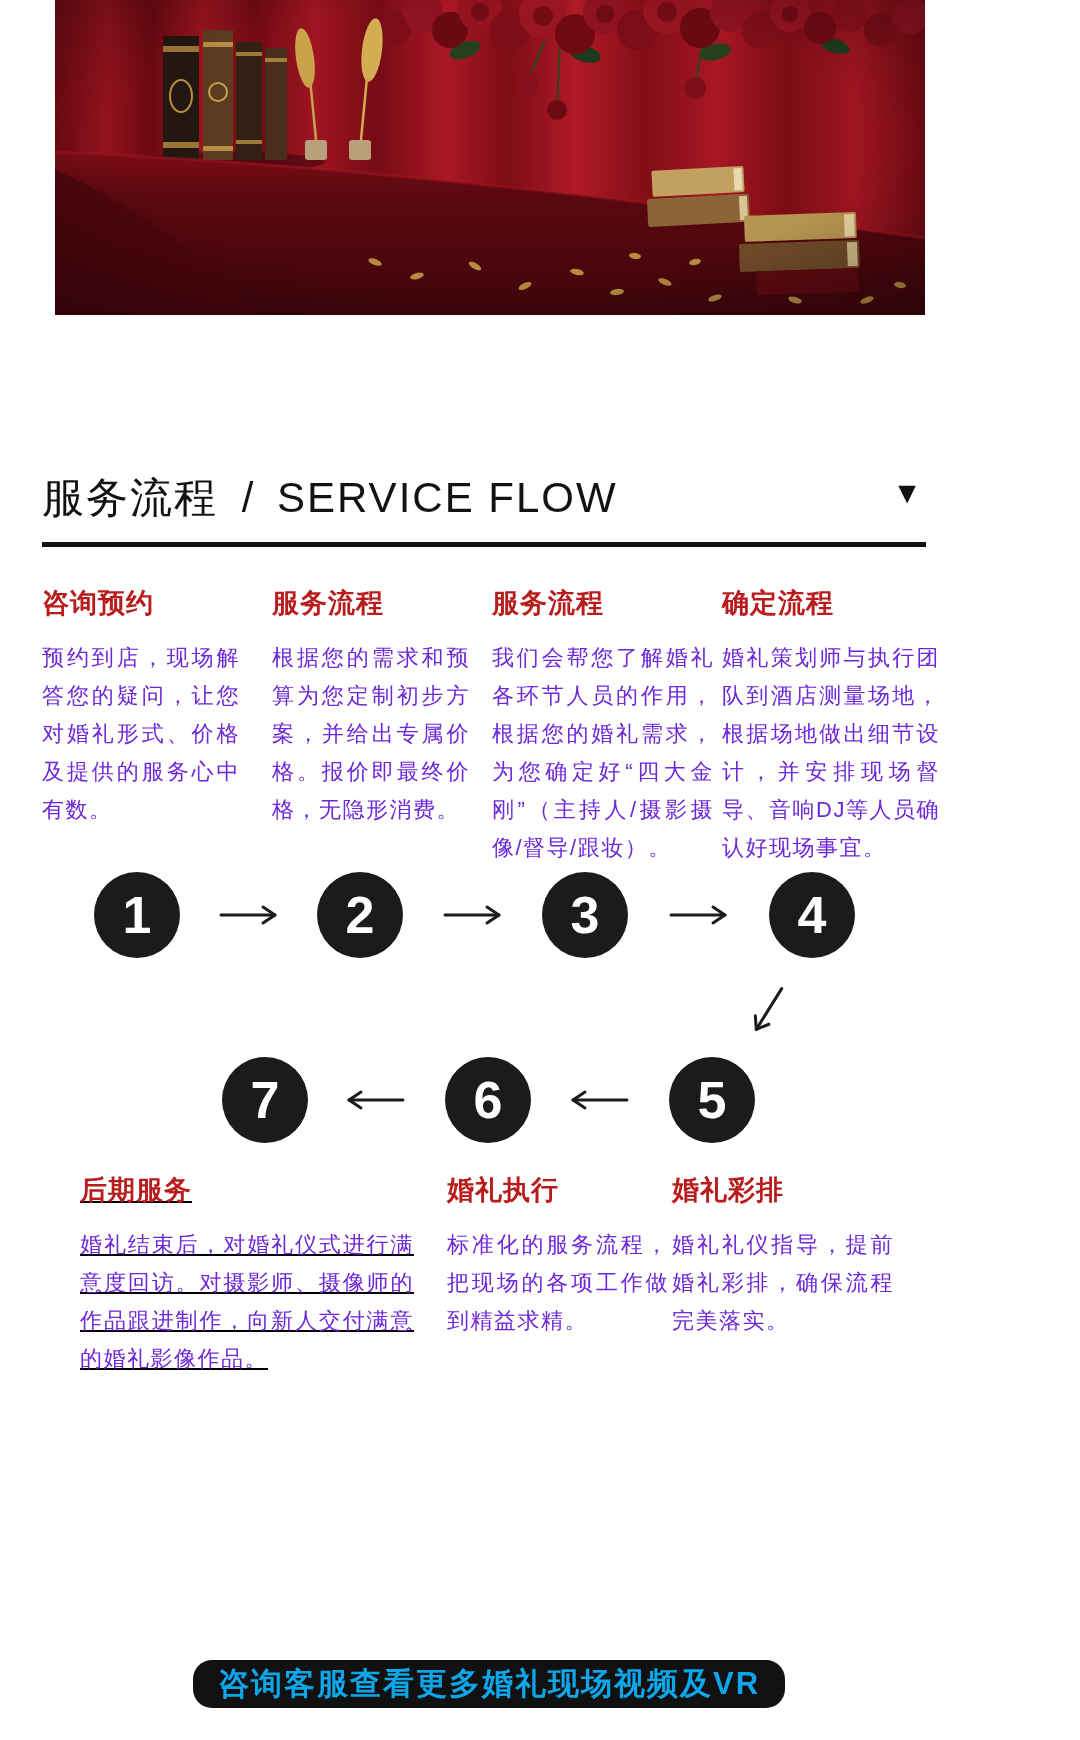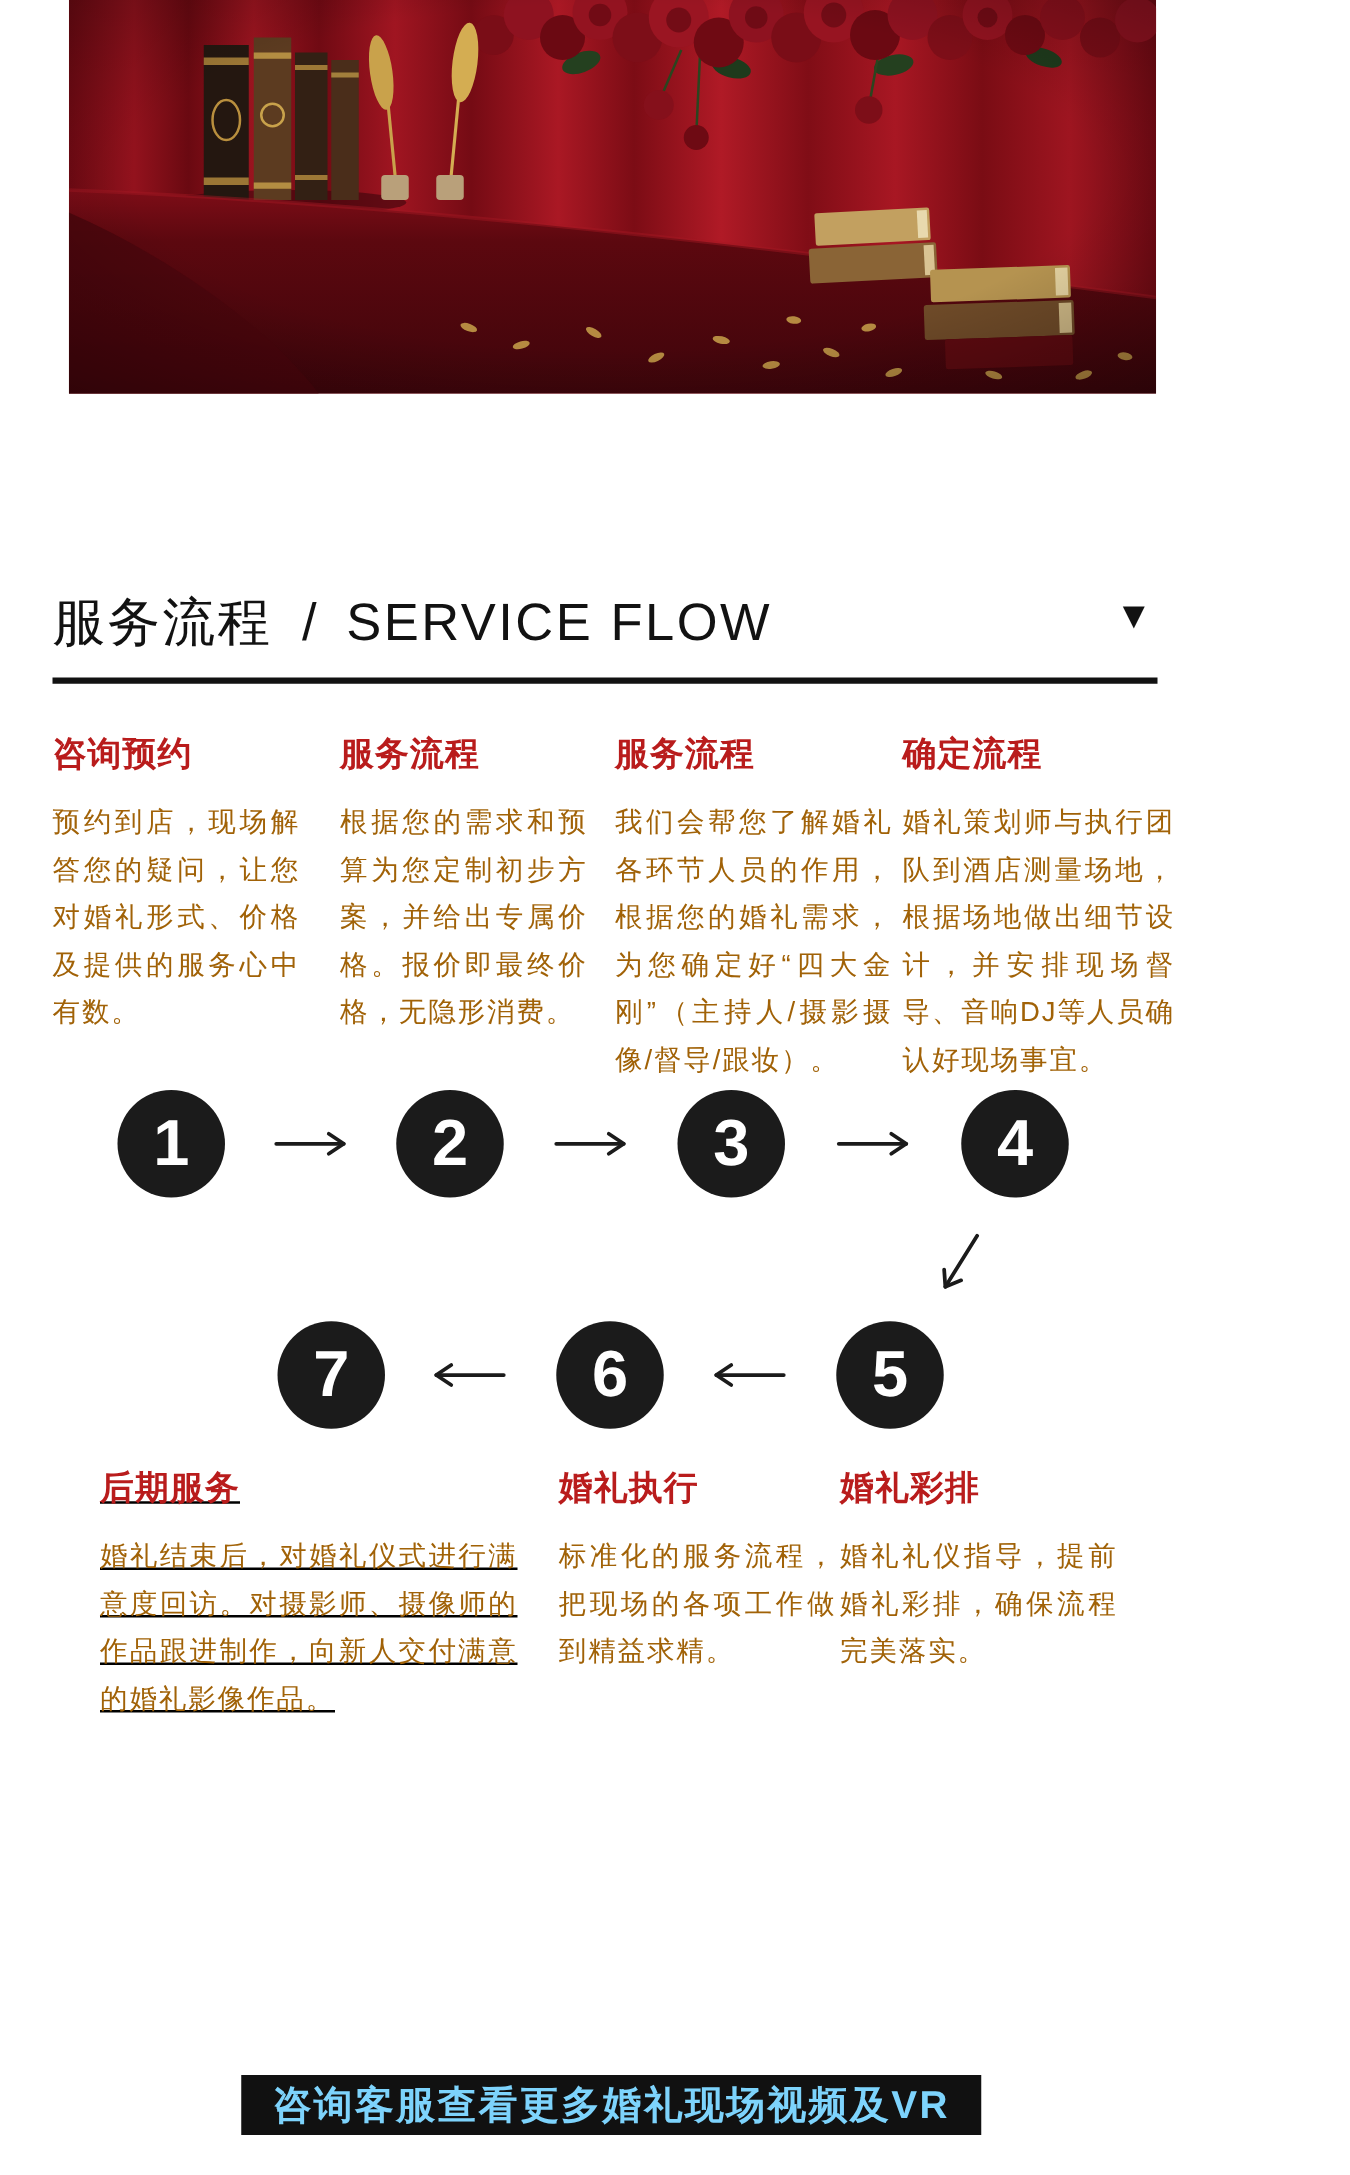--- a/index.html
+++ b/index.html
@@ -15,21 +15,21 @@
   .section-header { position:absolute; left:42px; top:470px; width:884px; border-bottom:5px solid #121212; padding-bottom:16px; }
   .sh-title { font-size:42px; color:#121212; white-space:nowrap; }
   .sh-cn { font-weight:normal; letter-spacing:2px; }
   .sh-sep { font-weight:300; margin:0 12px; }
   .sh-en { font-weight:500; letter-spacing:2px; }
   .sh-tri { position:absolute; right:4px; top:8px; font-size:30px; color:#121212; line-height:1; }
 
   
   .step-col { position:absolute; }
   .step-title { font-size:27px; font-weight:bold; color:#b91c1c; letter-spacing:1px; margin-bottom:18px; }
-  .step-body { font-size:22px; color:#a16207; line-height:38px; letter-spacing:1.5px; text-align:justify; }
+  .step-body { font-size:22px; color:#6d28d9; line-height:38px; letter-spacing:1.5px; text-align:justify; }
 
   .col-1 { left:42px;  top:585px; width:198px; }
   .col-2 { left:272px; top:585px; width:198px; }
   .col-3 { left:492px; top:585px; width:222px; }
   .col-4 { left:722px; top:585px; width:218px; }
 
   .col-7 { left:80px;  top:1172px; width:334px;text-decoration:underline; }
   .col-6 { left:430px; top:1172px; width:222px;margin-left:17px; }
   .col-5 { left:672px; top:1172px; width:222px; }
 
@@ -43,22 +43,22 @@
   .c4 { left:769px; top:872px; }
   .c7 { left:222px; top:1057px; }
   .c6 { left:445px; top:1057px; }
   .c5 { left:669px; top:1057px; }
 
   .arrow { position:absolute; }
   .arrow path, .arrow line { stroke:#1b1b1b; stroke-width:3; fill:none; stroke-linecap:round; stroke-linejoin:round; }
 
   
   .footer-bar { position:absolute; left:193px; top:1660px; width:592px; height:48px;
-                background:#111111; color:#7dd3fc; font-size:31px; font-weight:bold;
-                text-align:center; line-height:48px; letter-spacing:2px; cursor:pointer; }
+                background:#111111; color:#0ea5e9; font-size:31px; font-weight:bold;
+                text-align:center; line-height:48px; letter-spacing:2px; cursor:pointer;border-radius:19px; }
 </style>
 </head>
 <body>
 
 <div class="page">
 
   <div class="hero">
     <svg viewBox="0 0 870 315" preserveAspectRatio="none" xmlns="http://www.w3.org/2000/svg">
       <defs>
         <linearGradient id="folds" x1="0" x2="1" y1="0" y2="0">

